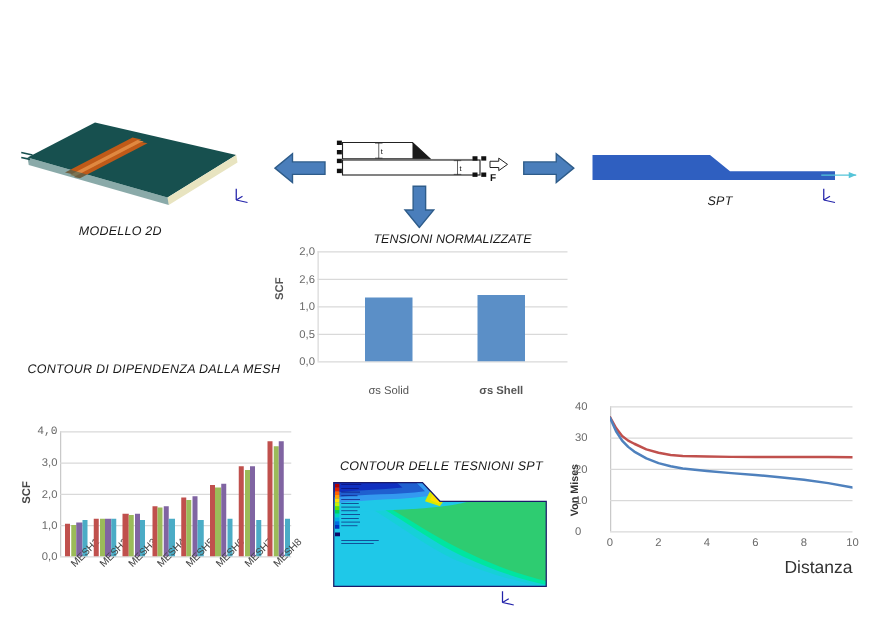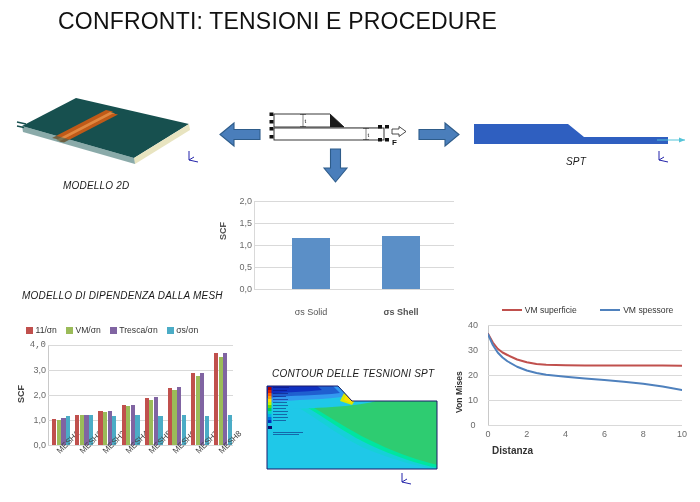--- a/index.html
+++ b/index.html
@@ -116,46 +116,45 @@
     font-size:8.6px;color:#333;
   }
   .chart-line .legend .li{display:flex;align-items:center;gap:3px;white-space:nowrap;}
   .chart-line .legend .ln{width:20px;height:2.5px;display:inline-block;}
   .chart-line .ylabel{
     position:absolute;left:2px;top:128px;
     transform:rotate(-90deg);transform-origin:left top;
     font-size:8.6px;font-weight:bold;color:#333;
   }
   .chart-line .xlabel{
-    position:absolute;left:40px;top:160px;width:190px;text-align:left;
-    font-size:10px;font-weight:bold;color:#333;
+    position:absolute;left:40px;top:160px;width:190px;text-align:right;
+    font-size:14px;font-weight:normal;color:#333;
   }
   .chart-line .plot{position:absolute;left:36px;top:40px;width:194px;height:100px;}
   .chart-line .gl{position:absolute;left:0;width:100%;height:1px;background:#d9d9d9;}
   .chart-line .axisline{position:absolute;left:0;top:0;width:1px;height:100%;background:#c9c9c9;}
   .chart-line .ytick{
-    position:absolute;right:196px;width:26px;text-align:center;
+    position:absolute;right:196px;width:26px;text-align:left;
     font-size:9px;color:#6a6a6a;transform:translateY(-50%);
   }
   .chart-line .xtick{
     position:absolute;top:104px;font-size:9px;color:#6a6a6a;
     width:24px;text-align:center;transform:translateX(-12px);
   }
   .chart-line svg.lines{position:absolute;left:0;top:0;}
 
   
   .contour{position:absolute;left:266px;top:385px;width:172px;height:85px;}
   .contour svg{display:block;}
 </style>
 </head>
 <body>
 
 <div class="slide">
 
-  <div class="title">CONFRONTI: TENSIONI E PROCEDURE</div>
 
   <div class="model3d">
     <svg width="200" height="85" viewBox="0 0 200 85">
       <polygon points="8,40 62,12 175,38 120,72" fill="#17504f"></polygon>
       <polygon points="38,52 92,24 99,25.6 45,53.6" fill="#c05a18"></polygon>
       <polygon points="42,54 96,26 101,27.2 47,55.2" fill="#e08840"></polygon>
       <polygon points="45,55.5 99,27.5 104,28.6 50,56.6" fill="#c05a18"></polygon>
       <polygon points="175,38 120,72 121,78 176,44" fill="#e8e4c0"></polygon>
       <polygon points="8,40 120,72 121,78 9,46" fill="#2a6462" opacity="0.55"></polygon>
       <line x1="3" y1="36" x2="12" y2="38" stroke="#17504f" stroke-width="1.4"></line>
@@ -233,66 +232,49 @@
   <div class="axisglyph" style="left:655px;top:148px;">
     <svg width="18" height="16" viewBox="0 0 18 16">
       <line x1="4" y1="12" x2="4" y2="3" stroke="#2222aa" stroke-width="1"></line>
       <line x1="4" y1="12" x2="13" y2="14" stroke="#2222aa" stroke-width="1"></line>
       <line x1="4" y1="12" x2="9" y2="9" stroke="#2222aa" stroke-width="1"></line>
     </svg>
   </div>
   <div class="caption" style="left:566px;top:156px;">SPT</div>
 
   <div class="chart-norm">
+    <div class="ctitle">TENSIONI NORMALIZZATE</div>
     <div class="ylabel">SCF</div>
 
     <div class="plot">
       <div class="axisline"></div>
 
       <div class="gl" style="top:0px;"></div>
       <div class="gl" style="top:22px;"></div>
       <div class="gl" style="top:44px;"></div>
       <div class="gl" style="top:66px;"></div>
       <div class="gl" style="top:88px;"></div>
 
       <div class="ytick" style="top:88px;">0,0</div>
       <div class="ytick" style="top:66px;">0,5</div>
       <div class="ytick" style="top:44px;">1,0</div>
-      <div class="ytick" style="top:22px;">1,5</div>
+      <div class="ytick" style="top:22px;">2,6</div>
       <div class="ytick" style="top:0px;">2,0</div>
 
       <div class="bar" id="norm-bar-0" style="left: 38px; height: 51.48px; background: rgb(91, 143, 199);"></div>
       <div class="bar" id="norm-bar-1" style="left: 128px; height: 52.8px; background: rgb(91, 143, 199);"></div>
 
       <div class="xtick" style="left:22px;">σs Solid</div>
       <div class="xtick" style="left:112px;font-weight:bold;">σs Shell</div>
     </div>
   </div>
 
-  <div class="caption" style="left:22px;top:290px;">MODELLO DI DIPENDENZA DALLA MESH</div>
+  <div class="caption" style="left:22px;top:290px;">CONTOUR DI DIPENDENZA DALLA MESH</div>
 
   <div class="chart-mesh">
-    <div class="legend">
-      <span class="li">
-        <span class="sw" id="msw0" style="background: rgb(192, 80, 77);"></span>
-        <span>11/σn</span>
-      </span>
-      <span class="li">
-        <span class="sw" id="msw1" style="background: rgb(155, 187, 89);"></span>
-        <span>VM/σn</span>
-      </span>
-      <span class="li">
-        <span class="sw" id="msw2" style="background: rgb(128, 100, 162);"></span>
-        <span>Tresca/σn</span>
-      </span>
-      <span class="li">
-        <span class="sw" id="msw3" style="background: rgb(75, 172, 198);"></span>
-        <span>σs/σn</span>
-      </span>
-    </div>
 
     <div class="ylabel">SCF</div>
 
     <div class="plot" id="mesh-plot">
       <div class="axisline"></div>
     <div class="gl" style="top: 100px;"></div>
         <div class="ytick" style="top: 100px;">0,0</div>
         <div class="gl" style="top: 75px;"></div>
         <div class="ytick" style="top: 75px;">1,0</div>
         <div class="gl" style="top: 50px;"></div>
@@ -406,30 +388,20 @@
   <div class="axisglyph" style="left:398px;top:470px;">
     <svg width="18" height="16" viewBox="0 0 18 16">
       <line x1="4" y1="12" x2="4" y2="3" stroke="#2222aa" stroke-width="1"></line>
       <line x1="4" y1="12" x2="13" y2="14" stroke="#2222aa" stroke-width="1"></line>
       <line x1="4" y1="12" x2="9" y2="9" stroke="#2222aa" stroke-width="1"></line>
     </svg>
   </div>
 
   <div class="chart-line">
 
-    <div class="legend">
-      <span class="li">
-        <span class="ln" id="lsw0" style="background: rgb(192, 80, 77);"></span>
-        <span>VM superficie</span>
-      </span>
-      <span class="li">
-        <span class="ln" id="lsw1" style="background: rgb(79, 129, 189);"></span>
-        <span>VM spessore</span>
-      </span>
-    </div>
 
     <div class="ylabel">Von Mises</div>
     <div class="xlabel">Distanza</div>
 
     <div class="plot" id="line-plot">
       <div class="axisline"></div>
     <div class="gl" style="top: 100px;"></div>
         <div class="ytick" style="top: 100px;">0</div>
         <div class="gl" style="top: 75px;"></div>
         <div class="ytick" style="top: 75px;">10</div>

